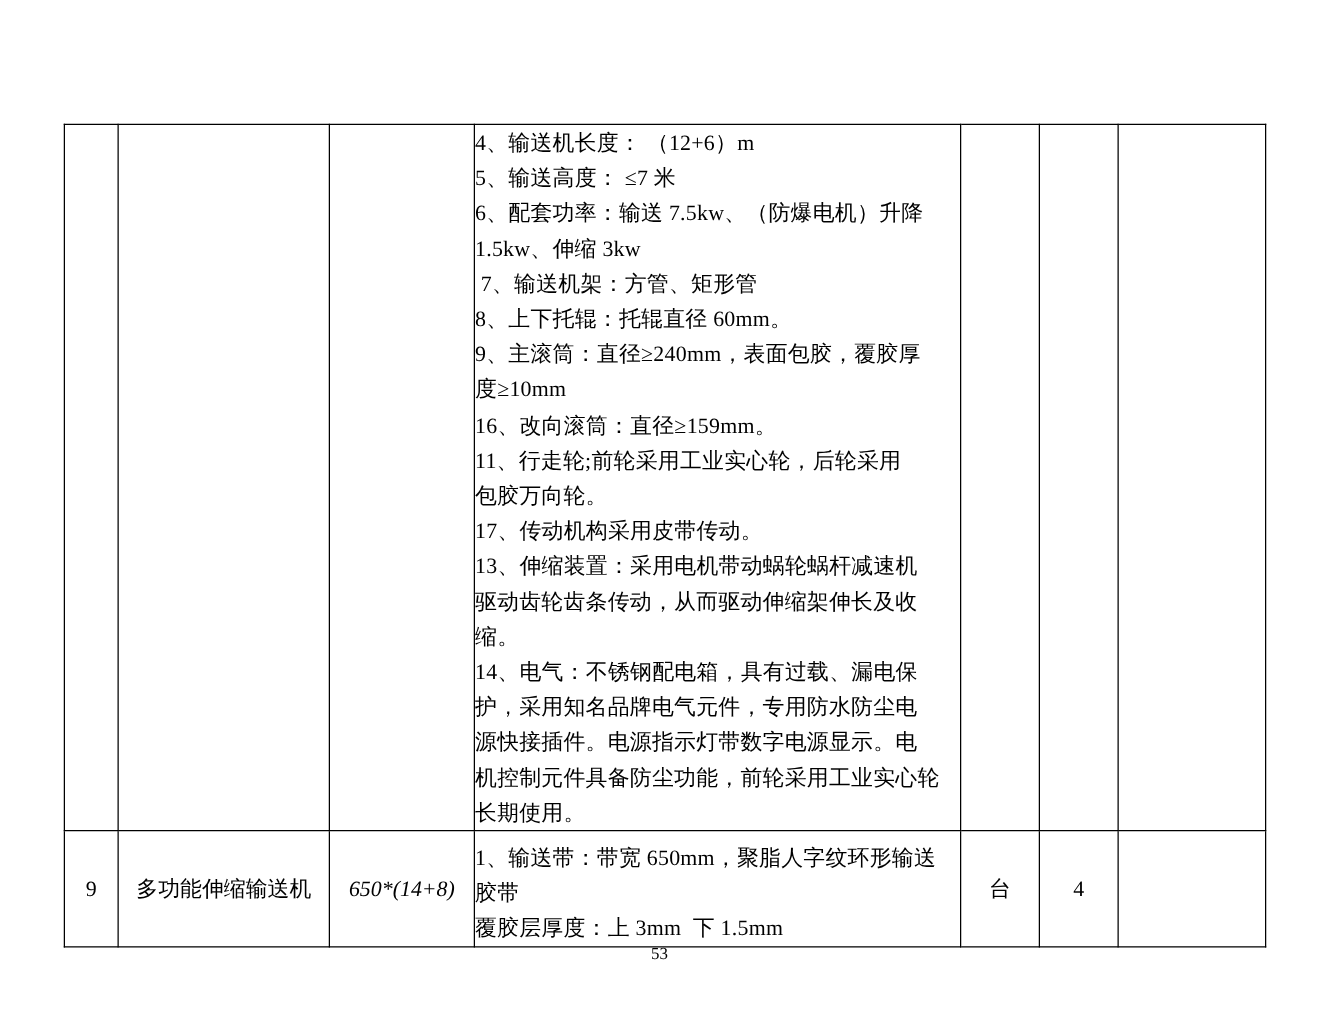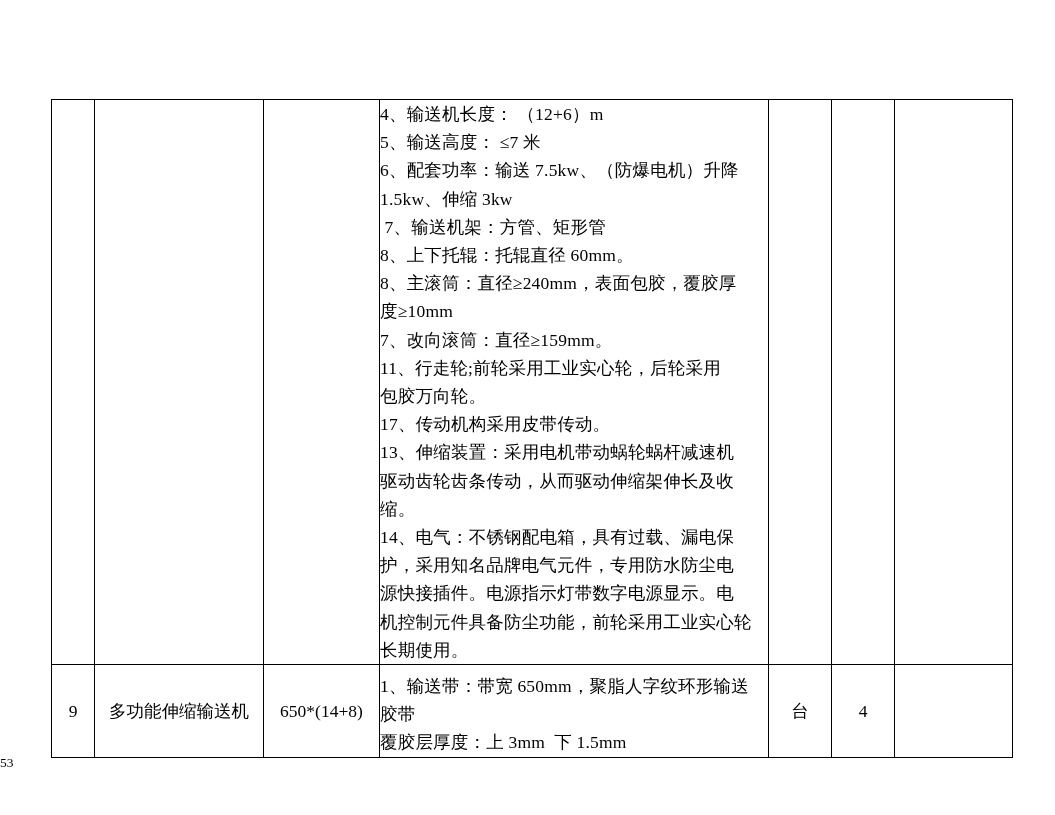--- a/index.html
+++ b/index.html
@@ -30,21 +30,21 @@
     border-collapse: collapse;
     table-layout: fixed;
   }
   .doc-table td {
     border: 1px solid #000000;
     vertical-align: top;
     padding: 0;
   }
   .col-no      { width: 42px; }
   .col-name    { width: 168px; }
-  .col-spec    { width: 115px; }
+  .col-spec    { width: 115px; font-style: italic; }
   .col-desc    { width: 388px; }
   .col-unit    { width: 62px; }
   .col-qty     { width: 62px; }
   .col-extra   { width: 117px; }
 
   .cell-desc {
     padding: 8px 10px 10px 12px;
     font-size: 17.5px;
     line-height: 28.2px;
     letter-spacing: 0.2px;
@@ -72,20 +72,21 @@
     font-size: 17.5px;
   }
   .row-cont td {
     vertical-align: top;
   }
   .page-number {
     position: absolute;
     left: 0;
     top: 755px;
     width: 1055px;
+    text-align: center;
     font-size: 13.5px;
     font-family: "Liberation Serif", "DejaVu Serif", serif;
     color: #000000;
   }
 </style>
 </head>
 <body>
 
 <div class="page">
 
@@ -96,23 +97,23 @@
         <td class="col-no cell-center cell-empty"></td>
         <td class="col-name cell-center cell-empty"></td>
         <td class="col-spec cell-center cell-empty"></td>
         <td class="col-desc cell-desc">
           <div class="line">4、输送机长度： （12+6）m</div>
           <div class="line">5、输送高度： ≤7 米</div>
           <div class="line">6、配套功率：输送 7.5kw、（防爆电机）升降</div>
           <div class="line">1.5kw、伸缩 3kw</div>
           <div class="line"> 7、输送机架：方管、矩形管</div>
           <div class="line">8、上下托辊：托辊直径 60mm。</div>
-          <div class="line">8、主滚筒：直径≥240mm，表面包胶，覆胶厚</div>
+          <div class="line">9、主滚筒：直径≥240mm，表面包胶，覆胶厚</div>
           <div class="line">度≥10mm</div>
-          <div class="line">7、改向滚筒：直径≥159mm。</div>
+          <div class="line">16、改向滚筒：直径≥159mm。</div>
           <div class="line">11、行走轮;前轮采用工业实心轮，后轮采用</div>
           <div class="line">包胶万向轮。</div>
           <div class="line">17、传动机构采用皮带传动。</div>
           <div class="line">13、伸缩装置：采用电机带动蜗轮蜗杆减速机</div>
           <div class="line">驱动齿轮齿条传动，从而驱动伸缩架伸长及收</div>
           <div class="line">缩。</div>
           <div class="line">14、电气：不锈钢配电箱，具有过载、漏电保</div>
           <div class="line">护，采用知名品牌电气元件，专用防水防尘电</div>
           <div class="line">源快接插件。电源指示灯带数字电源显示。电</div>
           <div class="line">机控制元件具备防尘功能，前轮采用工业实心轮</div>

